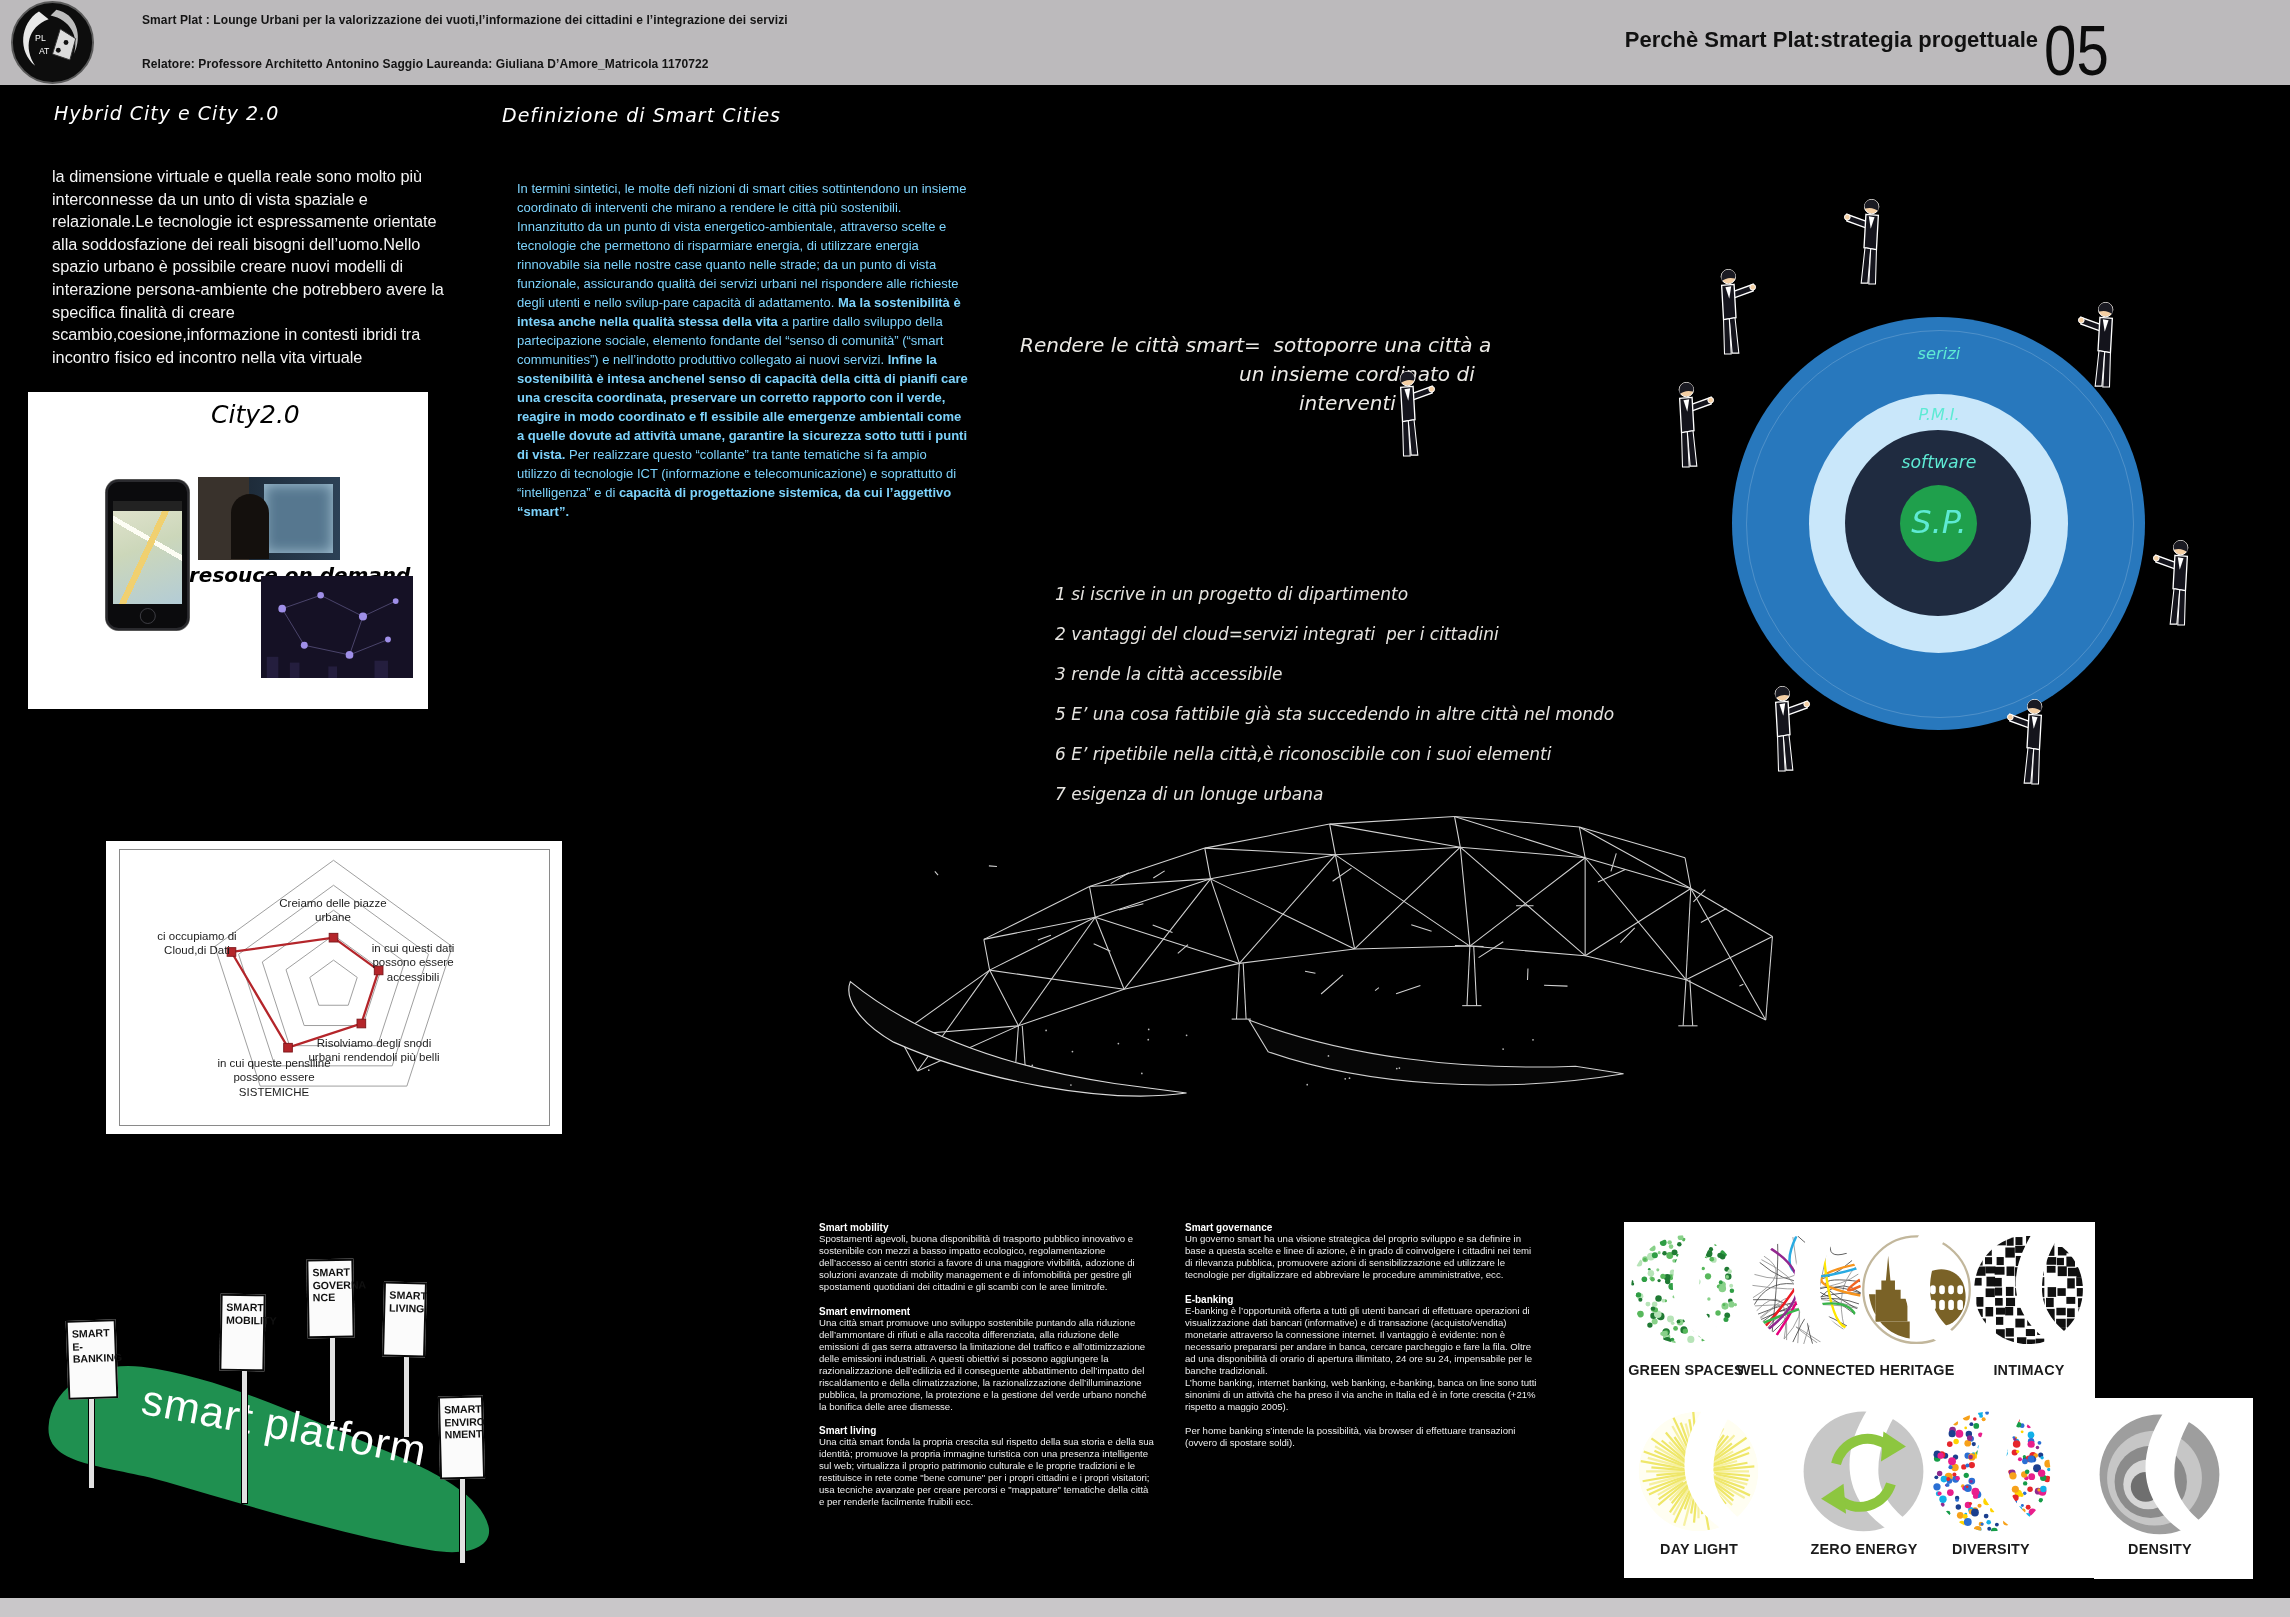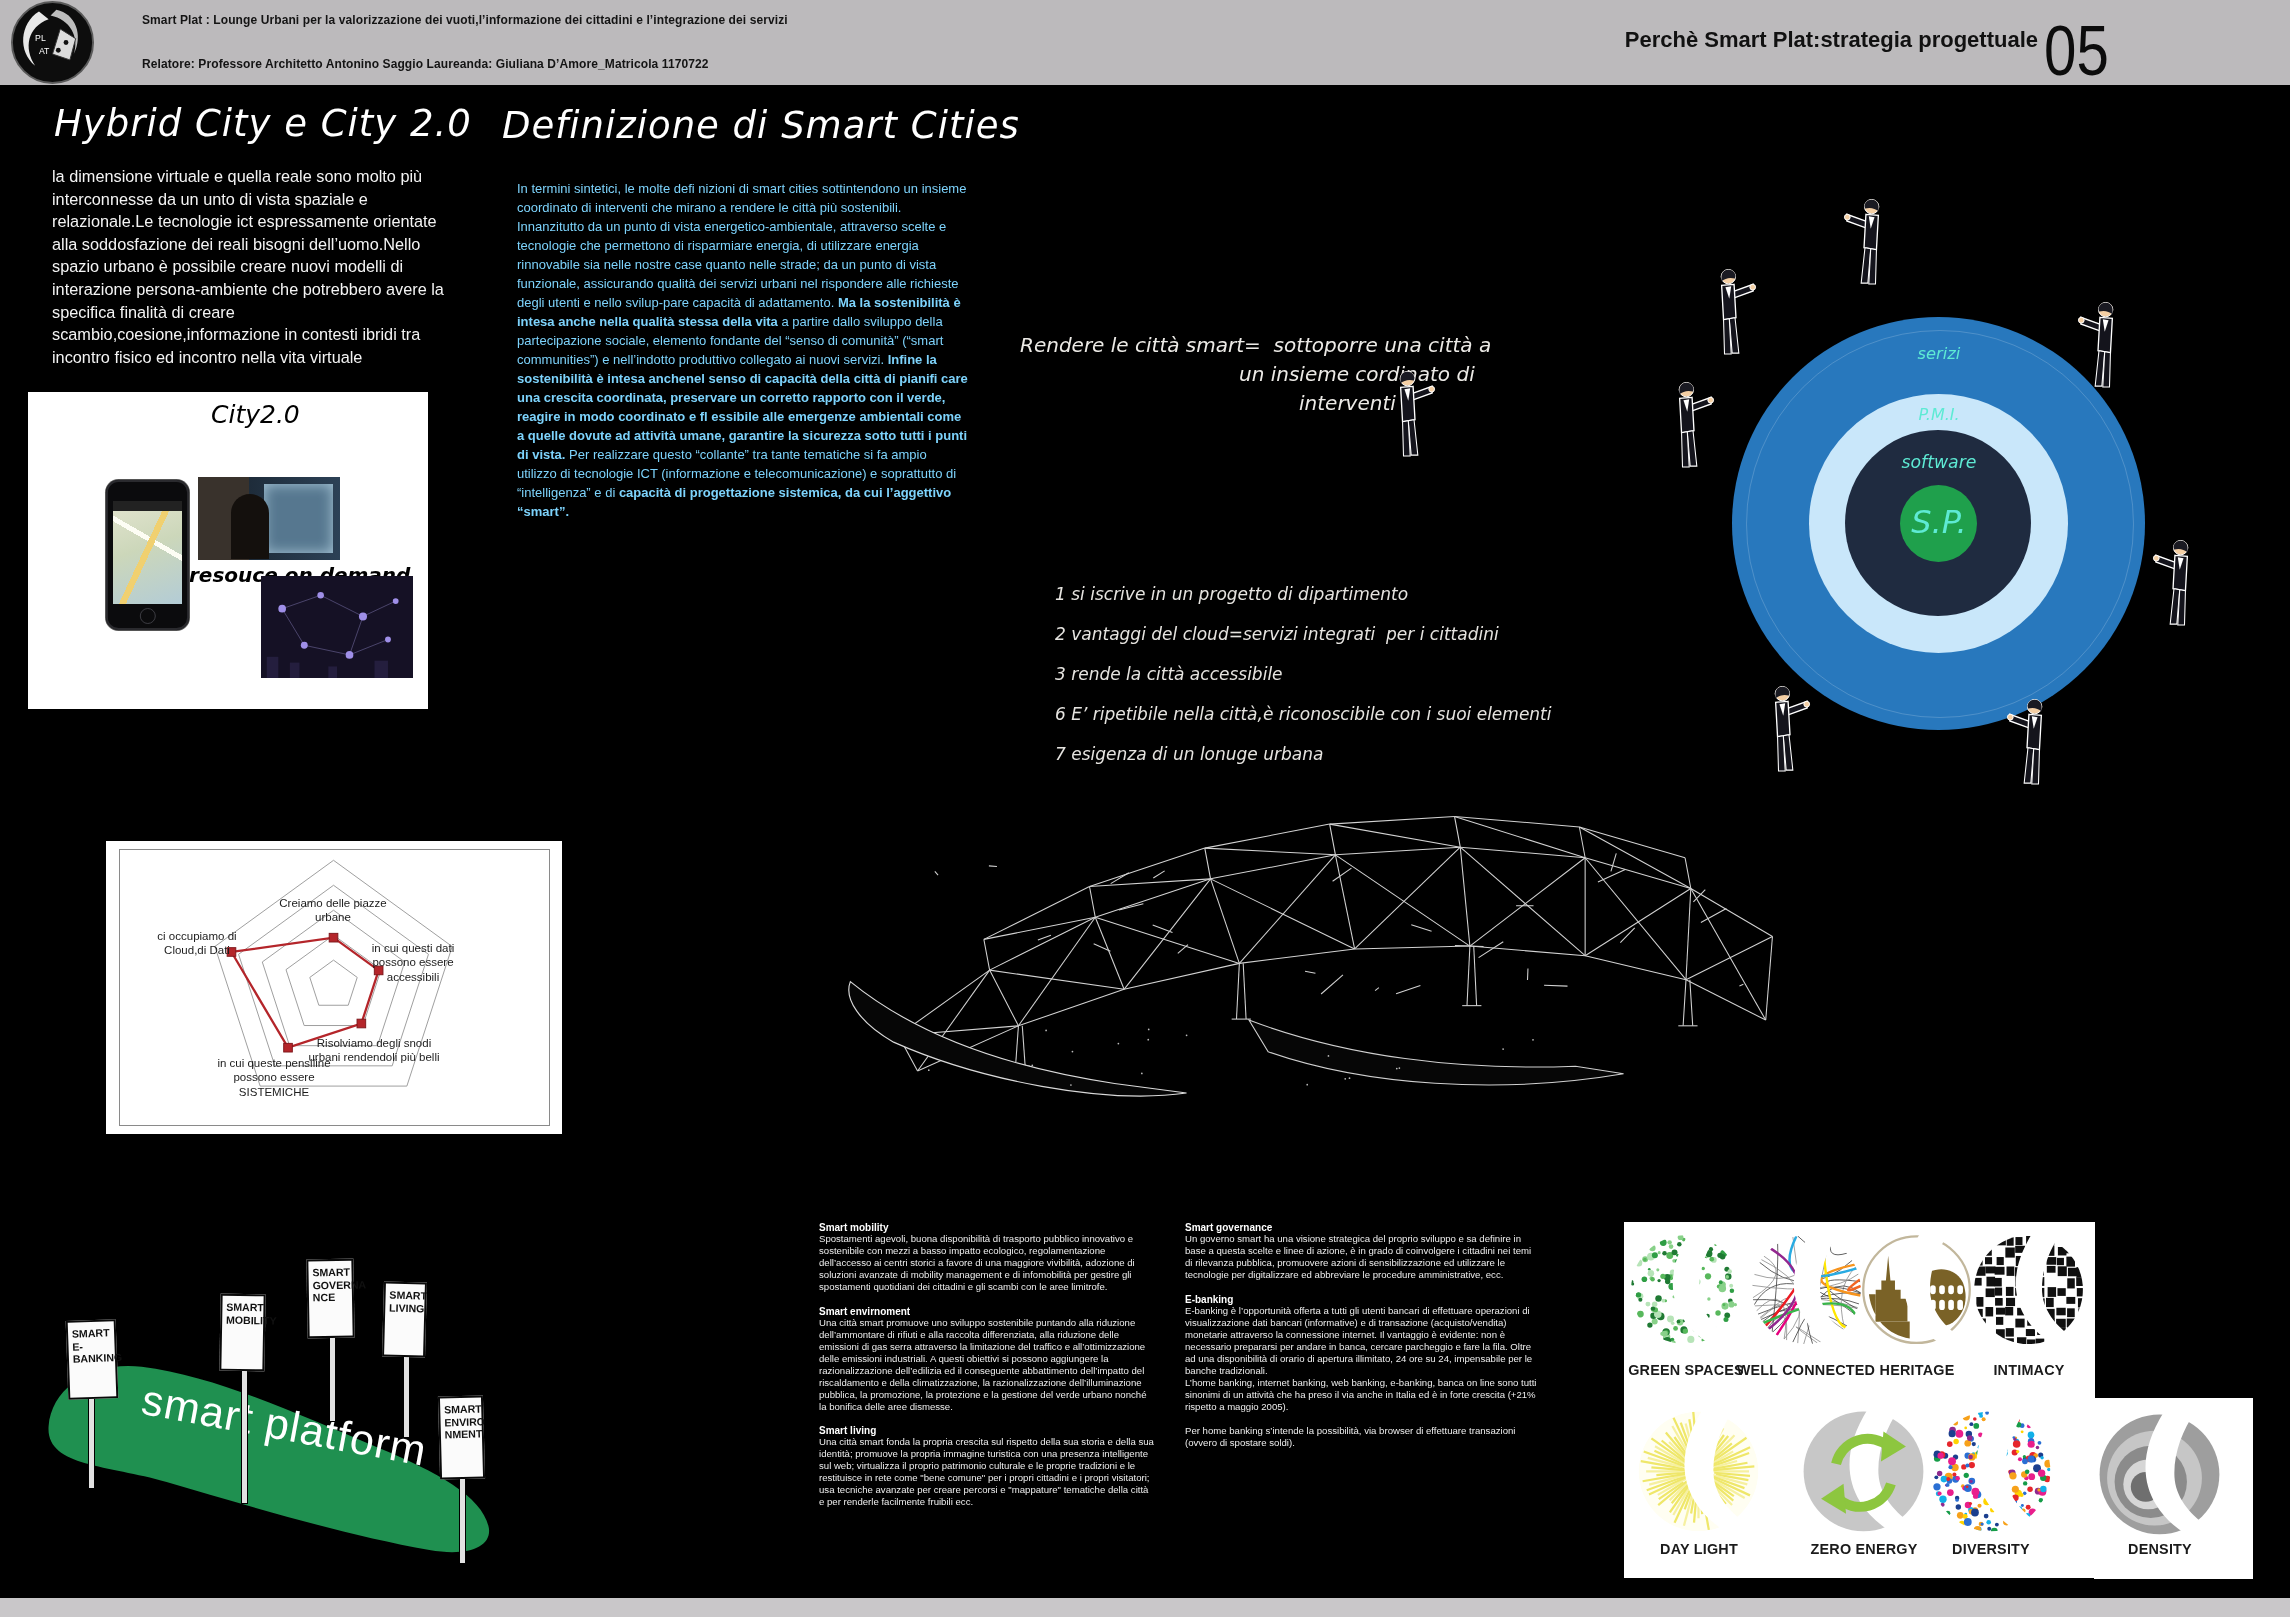--- a/index.html
+++ b/index.html
@@ -7,21 +7,21 @@
           font-family:"Liberation Sans",sans-serif;color:#f2f2f2;}
   .abs{position:absolute;}
   .hand{font-family:"DejaVu Sans",sans-serif;font-style:italic;}
   
   .header{position:absolute;left:0;top:0;width:2290px;height:85px;background:#bcbabc;color:#141414;}
   .hline{position:absolute;left:142px;font-weight:bold;font-size:12px;white-space:nowrap;letter-spacing:0.1px;}
   .page-title{position:absolute;top:27px;font-weight:bold;font-size:22px;color:#111;white-space:nowrap;}
   .page-num{position:absolute;left:2044px;top:9.6px;font-size:71px;font-weight:400;color:#0c0c0c;
             transform:scaleX(.82);transform-origin:left top;font-family:"Liberation Sans",sans-serif;}
   
-  .h-title{font-size:37px;color:#fff;letter-spacing:1px;}
+  .h-title{font-size:19px;color:#fff;letter-spacing:1px;}
   .body-txt{font-size:16.3px;line-height:22.6px;color:#f4f4f4;}
   .def-body{font-size:13px;line-height:19px;color:#7dd3fc;margin:16px;}
   .def-body b{font-weight:bold;}
   .quote{font-size:20px;color:#eceae6;white-space:pre;}
   .nlist{font-size:17px;color:#e6e4e0;}
   .nlist > div{height:40px;white-space:pre;}
   
   .whitebox{background:#fff;color:#111;}
   .radar-label{position:absolute;font-size:11.5px;line-height:1.25;color:#1c1c1c;text-align:center;
                transform:translate(-50%,-50%);font-family:"Liberation Sans",sans-serif;}
@@ -129,20 +129,21 @@
   <p class="abs def-body" style="left:501px;top:163px;width:452px"><span>In termini sintetici, le molte defi nizioni di smart cities sottintendono un insieme coordinato di interventi che mirano a rendere le città più sostenibili. Innanzitutto da un punto di vista energetico-ambientale, attraverso scelte e tecnologie che permettono di risparmiare energia, di utilizzare energia rinnovabile sia nelle nostre case quanto nelle strade; da un punto di vista funzionale, assicurando qualità dei servizi urbani nel rispondere alle richieste degli utenti e nello svilup-pare capacità di adattamento. </span><b>Ma la sostenibilità è intesa anche nella qualità stessa della vita</b><span> a partire dallo sviluppo della partecipazione sociale, elemento fondante del “senso di comunità” (“smart communities”) e nell’indotto produttivo collegato ai nuovi servizi. </span><b>Infine la sostenibilità è intesa anchenel senso di capacità della città di pianifi care una crescita coordinata, preservare un corretto rapporto con il verde, reagire in modo coordinato e fl essibile alle emergenze ambientali come a quelle dovute ad attività umane, garantire la sicurezza sotto tutti i punti di vista.</b><span> Per realizzare questo “collante” tra tante tematiche si fa ampio utilizzo di tecnologie ICT (informazione e telecomunicazione) e soprattutto di “intelligenza” e di </span><b>capacità di progettazione sistemica, da cui l’aggettivo “smart”.</b></p>
 
   <div class="abs hand quote" style="left:1020px;top:333px">Rendere le città smart=  sottoporre una città a</div>
   <div class="abs hand quote" style="left:1239px;top:362px">un insieme cordinato di</div>
   <div class="abs hand quote" style="left:1299px;top:391px">interventi</div>
 
   <div class="abs hand nlist" style="left:1055px;top:584px">
     <div>1 si iscrive in un progetto di dipartimento</div>
     <div>2 vantaggi del cloud=servizi integrati  per i cittadini</div>
     <div>3 rende la città accessibile</div>
+    <div>5 E’ una cosa fattibile già sta succedendo in altre città nel mondo</div>
     <div>6 E’ ripetibile nella città,è riconoscibile con i suoi elementi</div>
     <div>7 esigenza di un lonuge urbana</div>
   </div>
 
   <div>
     <div class="ring" style="left:1732px;top:317px;width:413px;height:413px;background:#2878bd"></div>
     <div class="ring" style="left:1746px;top:330px;width:386px;height:386px;border:1px solid rgba(255,255,255,.18)"></div>
     <div class="ring" style="left:1809px;top:394px;width:259px;height:259px;background:#c9e7fa"></div>
     <div class="ring" style="left:1845px;top:430px;width:186px;height:186px;background:#1f2b40"></div>
     <div class="ring" style="left:1900px;top:485px;width:77px;height:77px;background:#1fa04c"></div>

